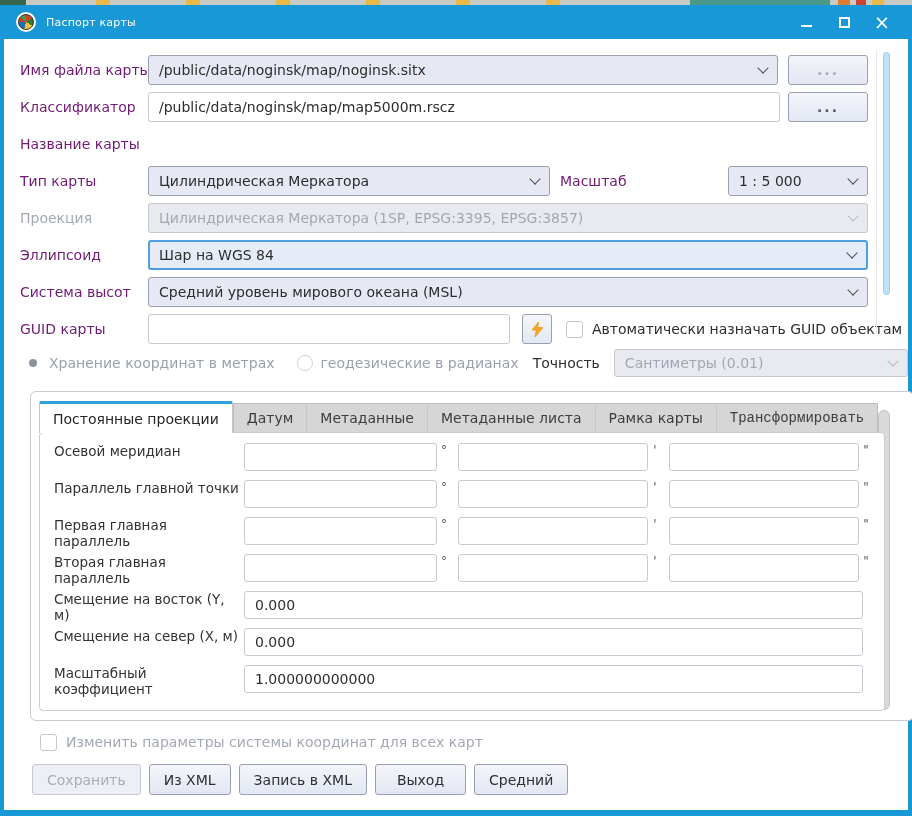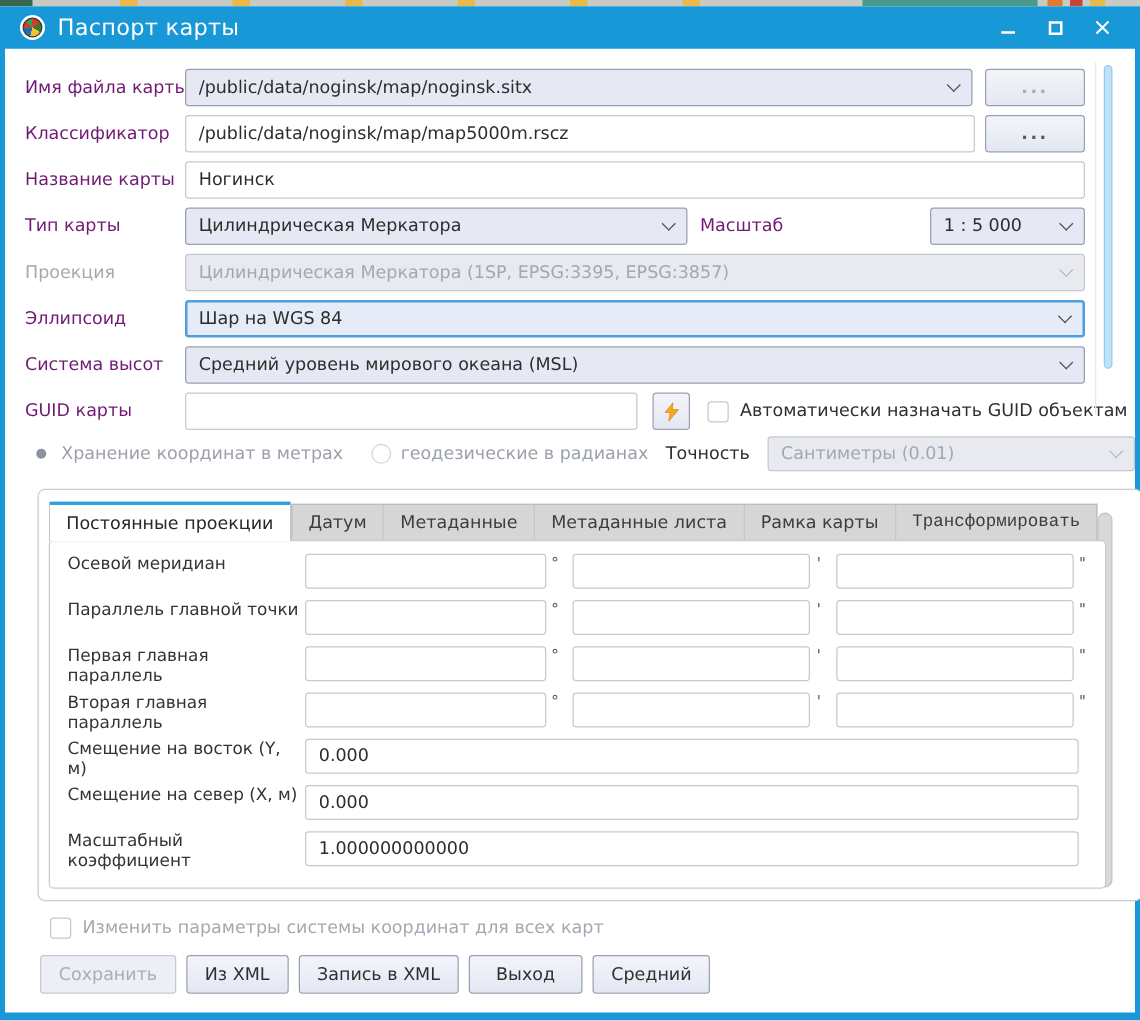--- a/index.html
+++ b/index.html
@@ -23,21 +23,21 @@
   .titlebar {
     height:34px; background:#1898d6; display:flex; align-items:center;
     padding:0 12px; flex:none; color:#fff;
   }
   .app-icon { width:20px; height:20px; border-radius:50%; background:#fff; margin-right:10px;
     display:flex; align-items:center; justify-content:center; flex:none; }
   .app-icon i { display:block; width:16px; height:16px; border-radius:50%;
     background: conic-gradient(#d43d2a 0 55deg, #2e7d32 55deg 120deg, #f2c230 120deg 195deg,
       #1f6db5 195deg 265deg, #d43d2a 265deg 310deg, #37a04a 310deg 360deg);
     border:1px solid #333; }
-  .title { font-size:18px; letter-spacing:.2px; }
+  .title { font-size:11px; letter-spacing:.2px; }
   .win-btns { margin-left:auto; display:flex; align-items:center; gap:22px; padding-right:6px; }
   .wbtn { width:16px; height:16px; display:flex; align-items:center; justify-content:center; cursor:default; }
   .wbtn.min i { width:11px; height:2px; background:#fff; margin-top:8px; }
   .wbtn.max i { width:11px; height:11px; border:2px solid #fff; }
   .wbtn.close { font-size:19px; line-height:16px; color:#fff; font-weight:400; }
 
   
   .fcontent { padding:16px 0 0 16px; position:relative; }
   .frow { display:flex; align-items:center; height:30px; margin-bottom:7px; width:848px; white-space:nowrap; }
   .frow.overflow { width:auto; }
@@ -154,31 +154,30 @@
       </div>
 
       <div class="frow">
         <span class="flabel">Классификатор</span>
         <input class="tinput" style="width: 632px;" value="/public/data/noginsk/map/map5000m.rscz">
         <button class="btn ellipsis" style="margin-left:8px;">...</button>
       </div>
 
       <div class="frow">
         <span class="flabel">Название карты</span>
-        <input class="tinput" style="width: 720px;" value="Ногинск">
       </div>
 
       <div class="frow">
         <span class="flabel">Тип карты</span>
         <div class="combo" style="width:402px;">
           <span class="ctext">Цилиндрическая Меркатора</span>
           <span class="chev"></span>
         </div>
         <span class="flabel" style="width:auto;margin-left:10px;">Масштаб</span>
-        <div class="combo" style="width:124px;margin-left:auto;">
+        <div class="combo" style="width:140px;margin-left:auto;">
           <span class="ctext">1 : 5 000</span>
           <span class="chev"></span>
         </div>
       </div>
 
       <div class="frow">
         <span class="flabel dim">Проекция</span>
         <div class="combo disabled" style="width:720px;">
           <span class="ctext">Цилиндрическая Меркатора (1SP, EPSG:3395, EPSG:3857)</span>
           <span class="chev"></span>

